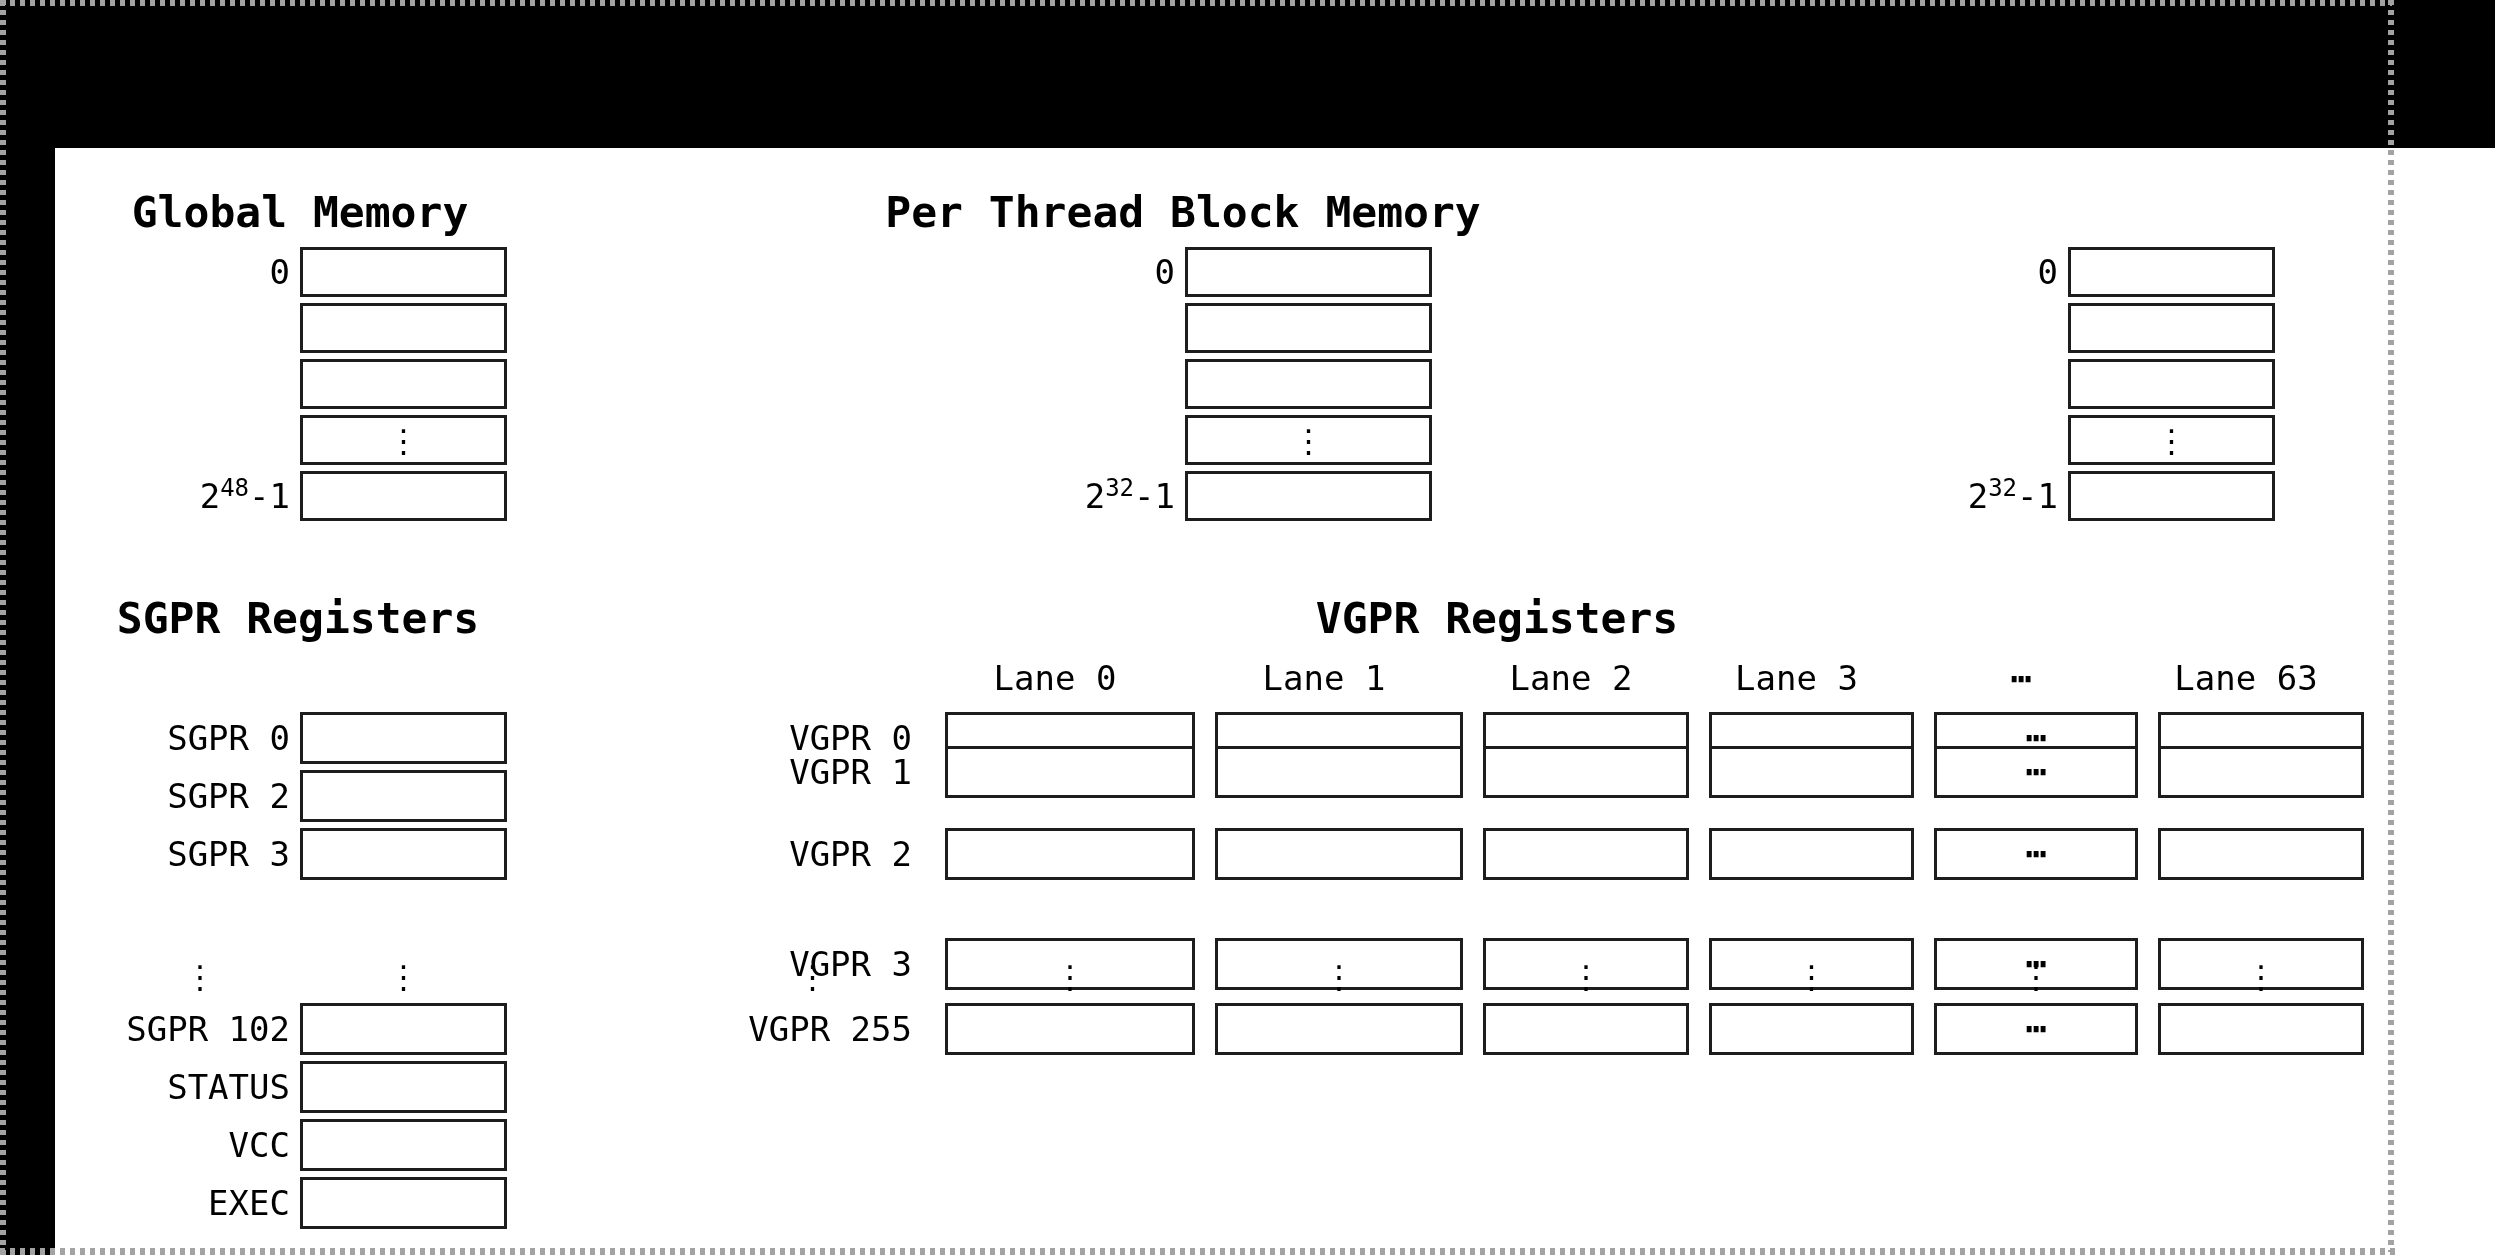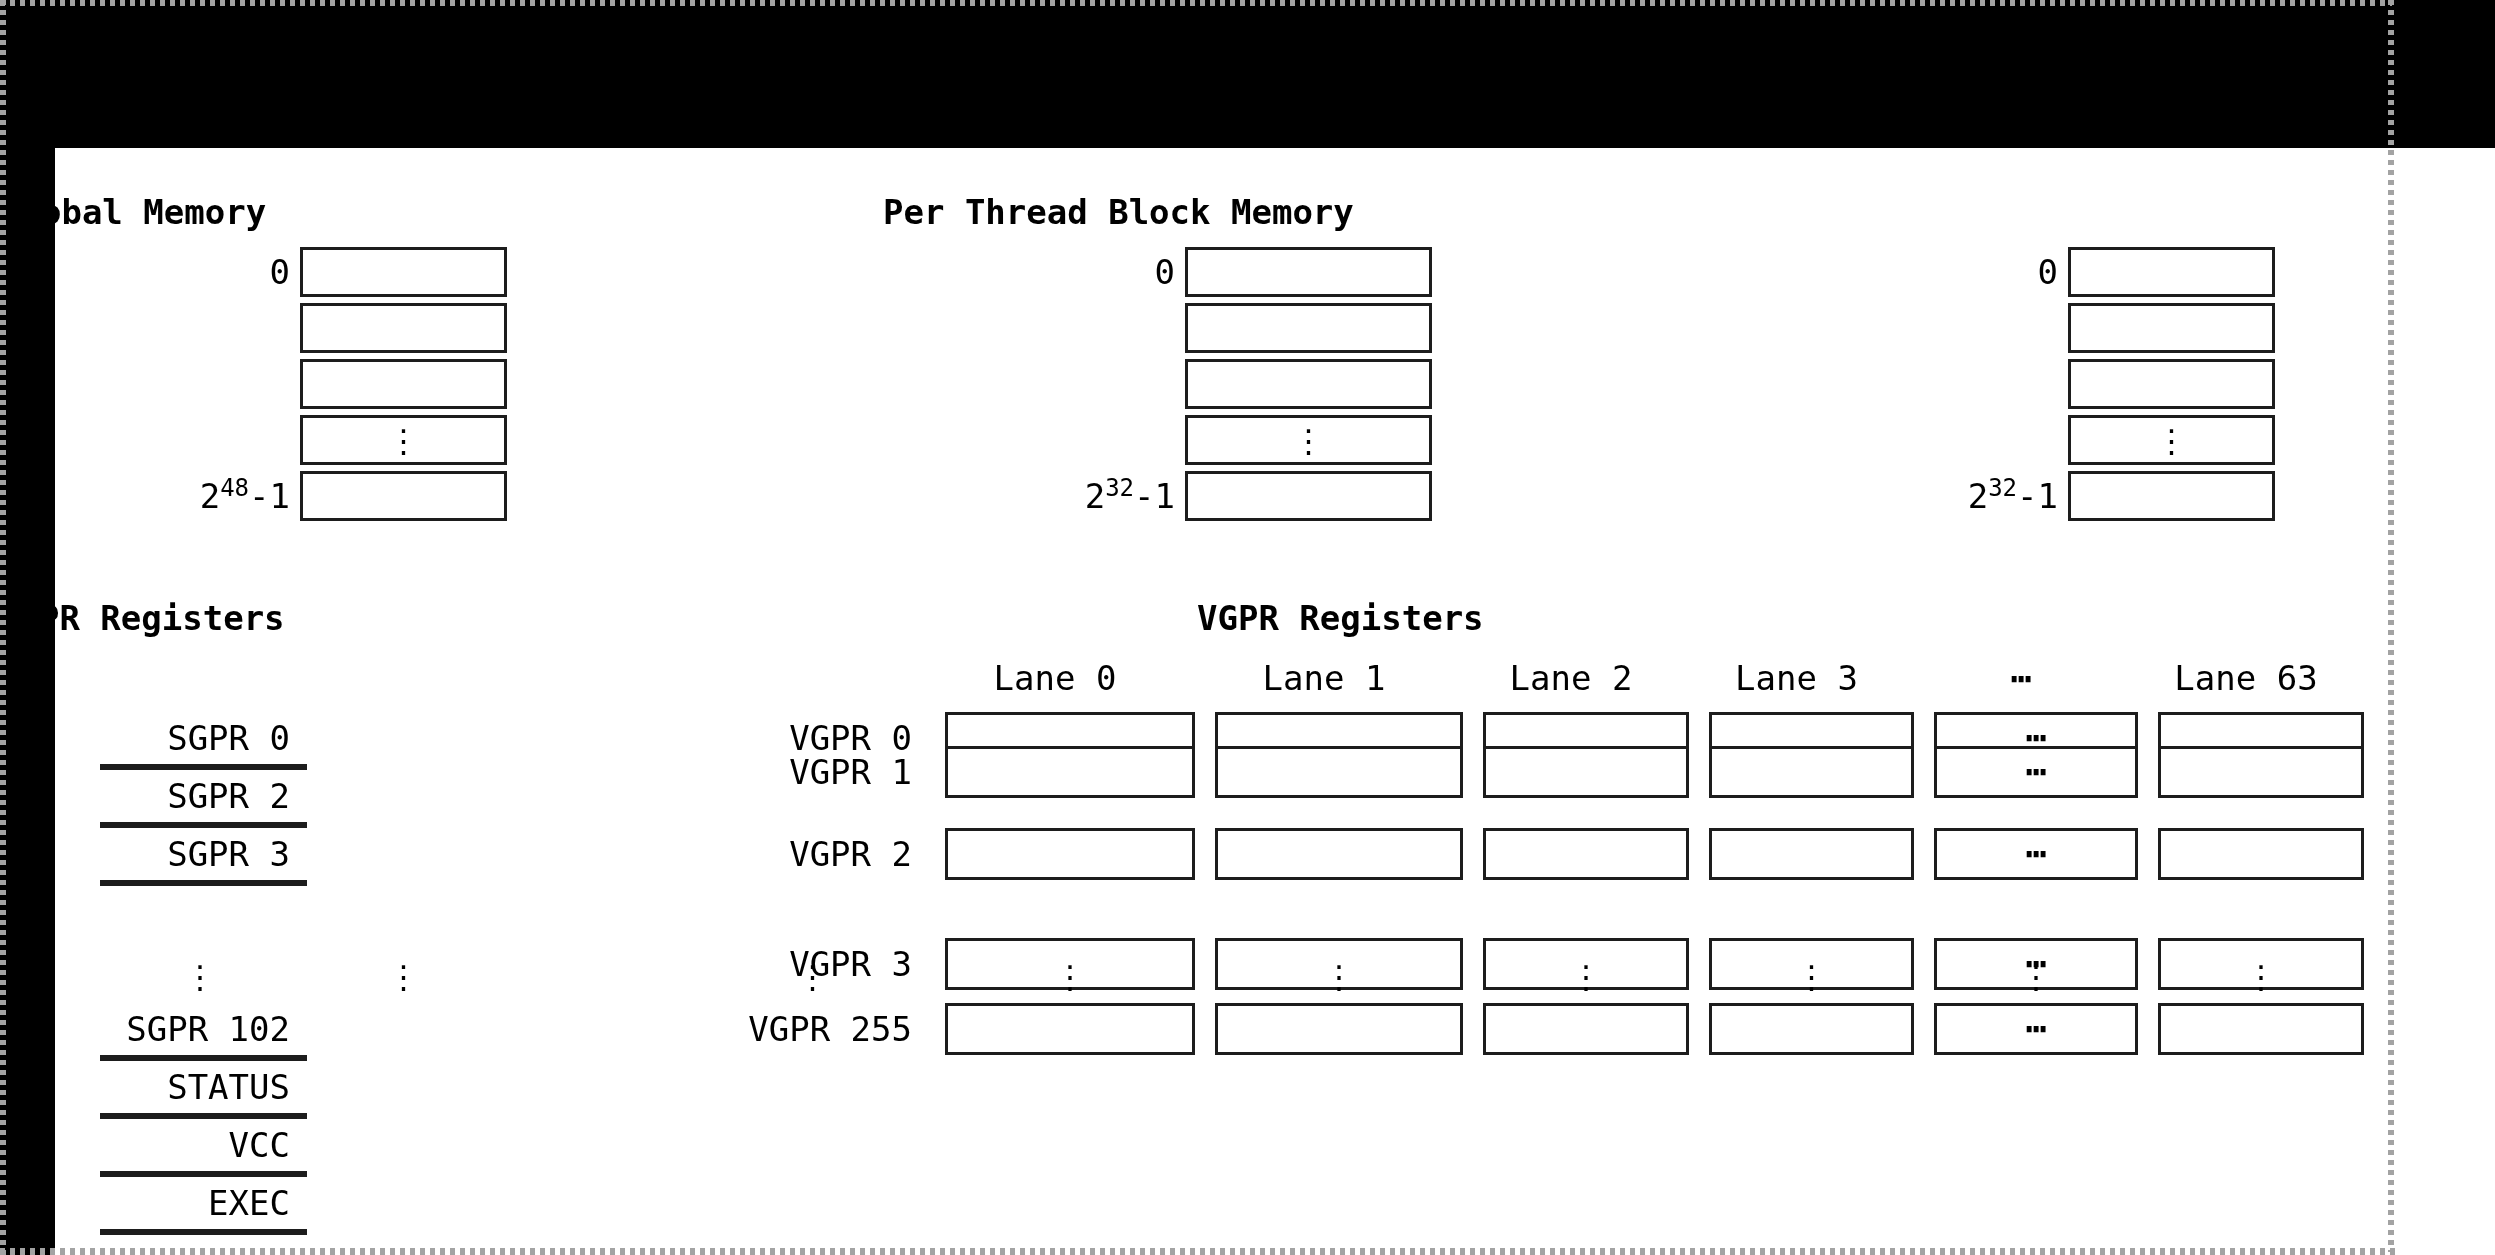--- a/index.html
+++ b/index.html
@@ -12,32 +12,32 @@
   .band-top{left:0;top:0;width:2495px;height:148px;background:#000;}
   .strip-left{left:0;top:0;width:55px;height:1255px;background:#000;}
   
   .dash-h{height:6px;background:repeating-linear-gradient(90deg,#a3a3a3 0 5px,transparent 5px 10px);z-index:30;}
   .dash-v{width:6px;background:repeating-linear-gradient(180deg,#a3a3a3 0 5px,transparent 5px 10px);z-index:30;}
   .dash-top{left:0;top:0;width:2392px;}
   .dash-bottom{left:0;top:1248px;width:2395px;height:7px;}
   .dash-left{left:0;top:0;height:1255px;}
   .dash-right{left:2388px;top:0;height:1252px;}
   
-  .sec-title{width:600px;height:40px;line-height:40px;
-    font-size:34px;font-weight:bold;white-space:nowrap;}
+  .sec-title{width:600px;height:40px;line-height:40px;text-align:center;
+    font-size:43px;font-weight:bold;white-space:nowrap;}
   
   .mrow{display:flex;height:50px;margin-bottom:6px;}
   .mlabel{width:250px;padding-right:10px;box-sizing:border-box;text-align:right;
     font-size:34px;line-height:50px;white-space:nowrap;}
   .mlabel sup{font-size:24px;line-height:0;}
   .mbox{border:3px solid #1d1d1d;background:#fff;box-sizing:border-box;height:50px;
     text-align:center;line-height:42px;}
   .w-g{width:207px;} .w-t{width:247px;} .w-l{width:207px;}
   
-  .rrow{display:flex;height:52px;margin-bottom:6px;flex-direction:column;}
+  .rrow{display:flex;height:52px;margin-bottom:6px;}
   .rlabel{width:200px;padding-right:10px;box-sizing:border-box;text-align:right;
     font-size:34px;line-height:52px;white-space:nowrap;}
   .rbox{width:207px;height:52px;border:3px solid #1d1d1d;background:#fff;box-sizing:border-box;}
   
   .dots-v{font-size:32px;line-height:34px;text-align:center;}
   .dots-h{font-size:34px;font-weight:bold;}
   
   .vflex{display:flex;gap:20px;}
   .vlabel{width:225px;padding-right:13px;box-sizing:border-box;text-align:right;
     font-size:34px;line-height:52px;white-space:nowrap;}

